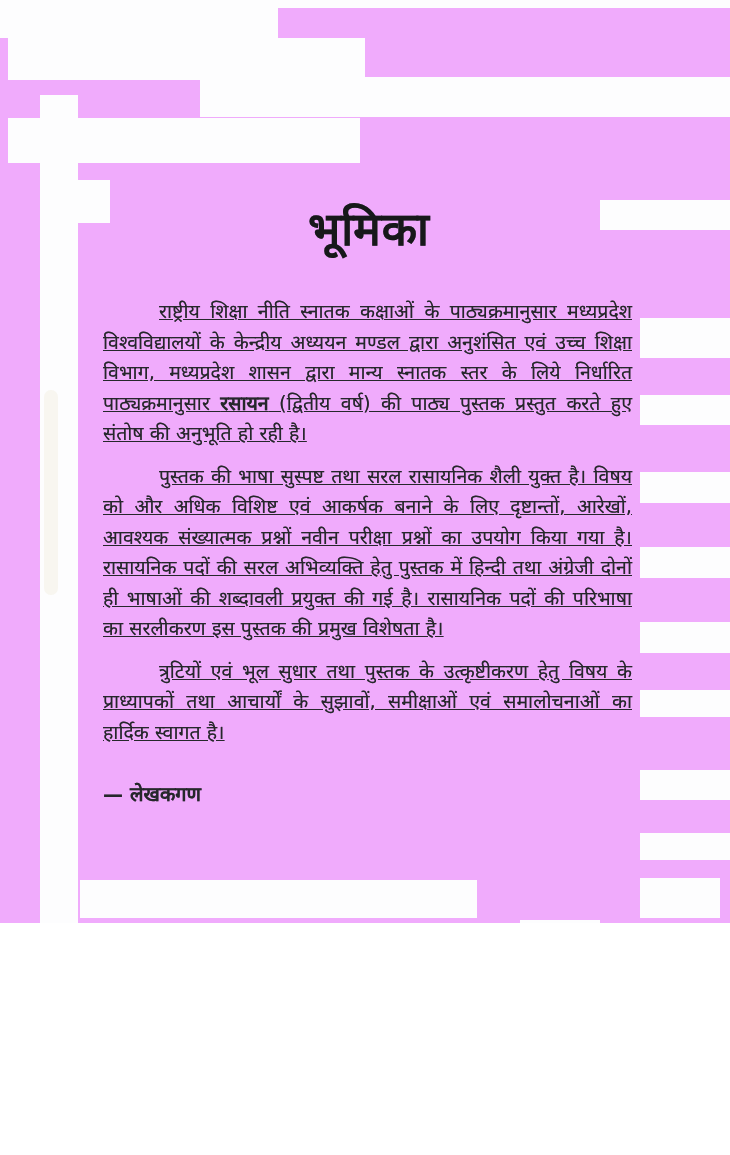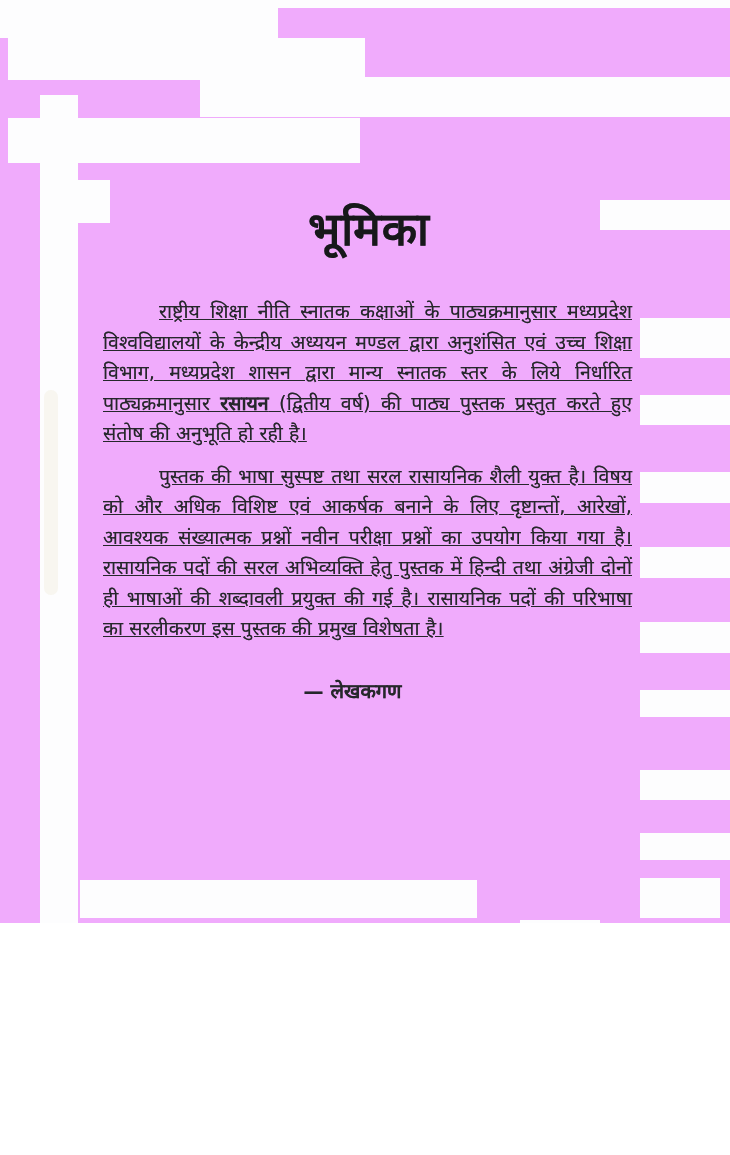--- a/index.html
+++ b/index.html
@@ -28,21 +28,21 @@
     color:#17181a; text-shadow:0 0 .6px rgba(25,26,30,.55);
   }
   .body {
     position:absolute; top:297px; left:103px; width:529px; z-index:2;
     font-size:19.5px; line-height:30.5px; color:#26272b;
     text-align:justify; text-shadow:0 0 .5px rgba(38,39,43,.5);
   }
   .body p { margin:0 0 12px 0; text-indent:56px;text-decoration:underline; }
   .body .b { font-weight:700; }
   .signature {
-    margin-top:31px; text-align:center; padding-right:30px;
+    margin-top:31px; text-align:left; padding-right:30px;
     font-size:20px; font-weight:600; color:#26272b;
   }
 </style>
 </head>
 <body>
 
 <div class="page">
 
   <div class="wp" style="left:0;top:0;width:278px;height:38px"></div>
   <div class="wp" style="left:278px;top:0;width:452px;height:8px"></div>
@@ -72,16 +72,17 @@
   <div class="band-light" style="left:33px;top:1078px;width:332px;height:57px"></div>
   <div class="patch-dark" style="left:25px;top:1040px;width:38px;height:33px"></div>
   <div class="streak-cream" style="left:44px;top:390px;width:14px;height:205px"></div>
   <div class="crease"></div>
 
   <h1 class="title">भूमिका</h1>
 
   <div class="body">
     <p><span>राष्ट्रीय शिक्षा नीति स्नातक कक्षाओं के पाठ्यक्रमानुसार मध्यप्रदेश विश्वविद्यालयों के केन्द्रीय अध्ययन मण्डल द्वारा अनुशंसित एवं उच्च शिक्षा विभाग, मध्यप्रदेश शासन द्वारा मान्य स्नातक स्तर के लिये निर्धारित पाठ्यक्रमानुसार </span><span class="b">रसायन</span><span> (द्वितीय वर्ष) की पाठ्य पुस्तक प्रस्तुत करते हुए संतोष की अनुभूति हो रही है।</span></p>
     <p>पुस्तक की भाषा सुस्पष्ट तथा सरल रासायनिक शैली युक्त है। विषय को और अधिक विशिष्ट एवं आकर्षक बनाने के लिए दृष्टान्तों, आरेखों, आवश्यक संख्यात्मक प्रश्नों नवीन परीक्षा प्रश्नों का उपयोग किया गया है। रासायनिक पदों की सरल अभिव्यक्ति हेतु पुस्तक में हिन्दी तथा अंग्रेजी दोनों ही भाषाओं की शब्दावली प्रयुक्त की गई है। रासायनिक पदों की परिभाषा का सरलीकरण इस पुस्तक की प्रमुख विशेषता है।</p>
+    <p>त्रुटियों एवं भूल सुधार तथा पुस्तक के उत्कृष्टीकरण हेतु विषय के प्राध्यापकों तथा आचार्यों के सुझावों, समीक्षाओं एवं समालोचनाओं का हार्दिक स्वागत है।</p>
     <div class="signature">— लेखकगण</div>
   </div>
 
 </div>
 
 </body></html>

